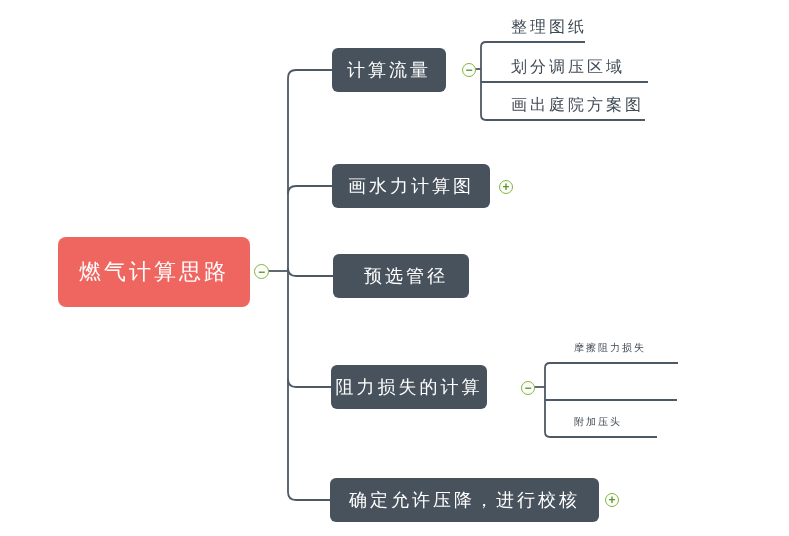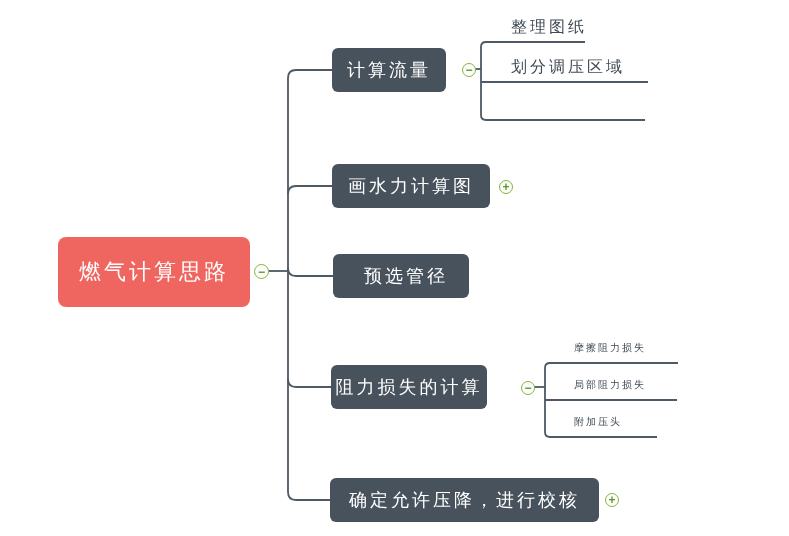--- a/index.html
+++ b/index.html
@@ -59,20 +59,23 @@
   </div>
   <div class="expander" style="left:462px;top:63px;">
     <span>−</span>
   </div>
   <div class="subtopic" style="left:500px;top:17px;">
     <span>整理图纸</span>
   </div>
   <div class="subtopic" style="left:500px;top:57px;">
     <span>划分调压区域</span>
   </div>
+  <div class="subtopic" style="left:500px;top:95px;">
+    <span>画出庭院方案图</span>
+  </div>
 
   <div class="topic" style="left:332px;top:164px;width:158px;height:44px;">
     <span>画水力计算图</span>
   </div>
   <div class="expander" style="left:499px;top:180px;">
     <span>+</span>
   </div>
 
   <div class="topic" style="left:333px;top:254px;width:126px;height:44px;padding-left:10px;">
     <span>预选管径</span>
@@ -80,23 +83,20 @@
 
   <div class="topic" style="left:331px;top:365px;width:156px;height:44px;">
     <span>阻力损失的计算</span>
   </div>
   <div class="expander" style="left:521px;top:381px;">
     <span>−</span>
   </div>
   <div class="subtopic small" style="left:563px;top:338px;">
     <span>摩擦阻力损失</span>
   </div>
-  <div class="subtopic small" style="left:563px;top:375px;">
-    <span>局部阻力损失</span>
-  </div>
   <div class="subtopic small" style="left:563px;top:412px;">
     <span>附加压头</span>
   </div>
 
   <div class="topic" style="left:330px;top:478px;width:269px;height:44px;">
     <span>确定允许压降，进行校核</span>
   </div>
   <div class="expander" style="left:605px;top:493px;">
     <span>+</span>
   </div>

